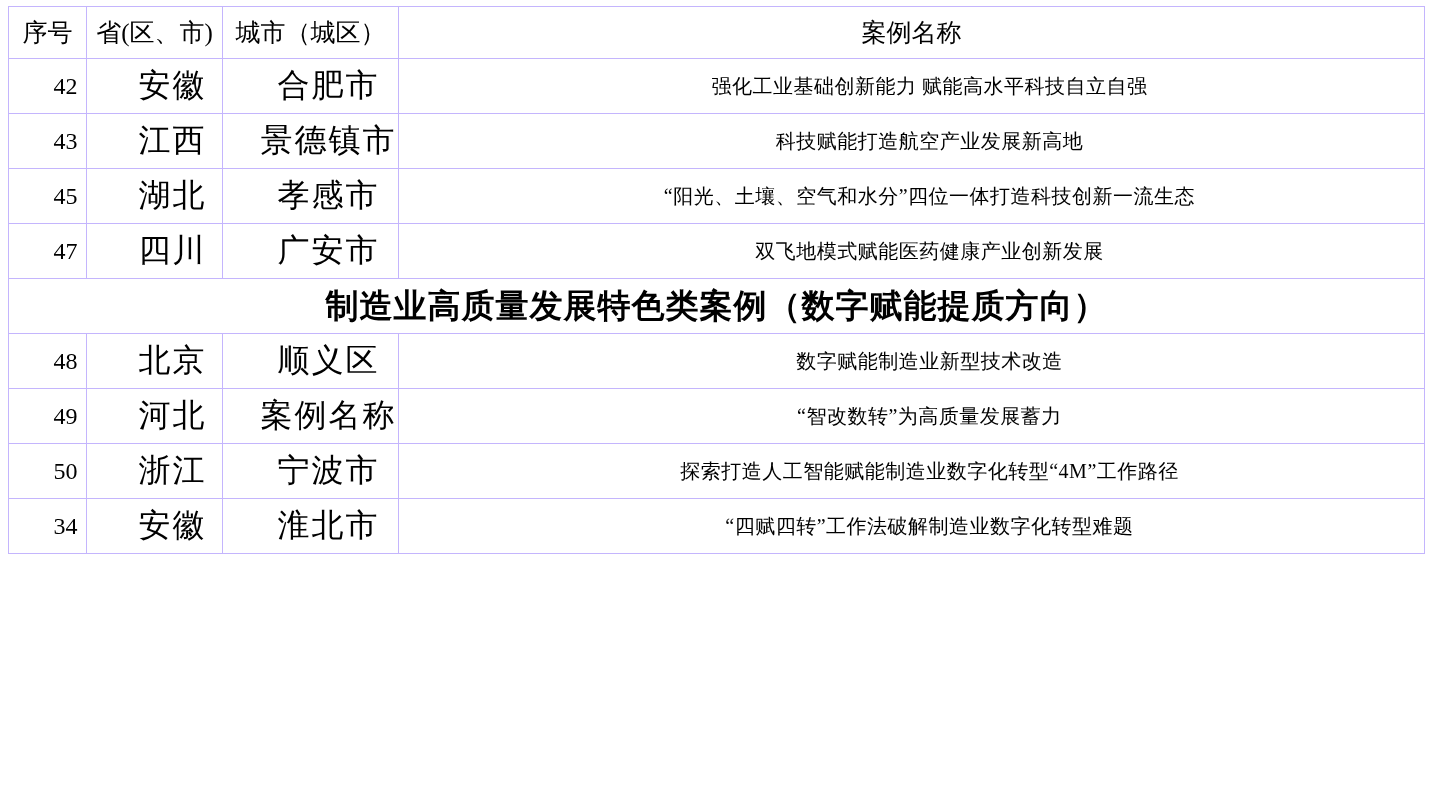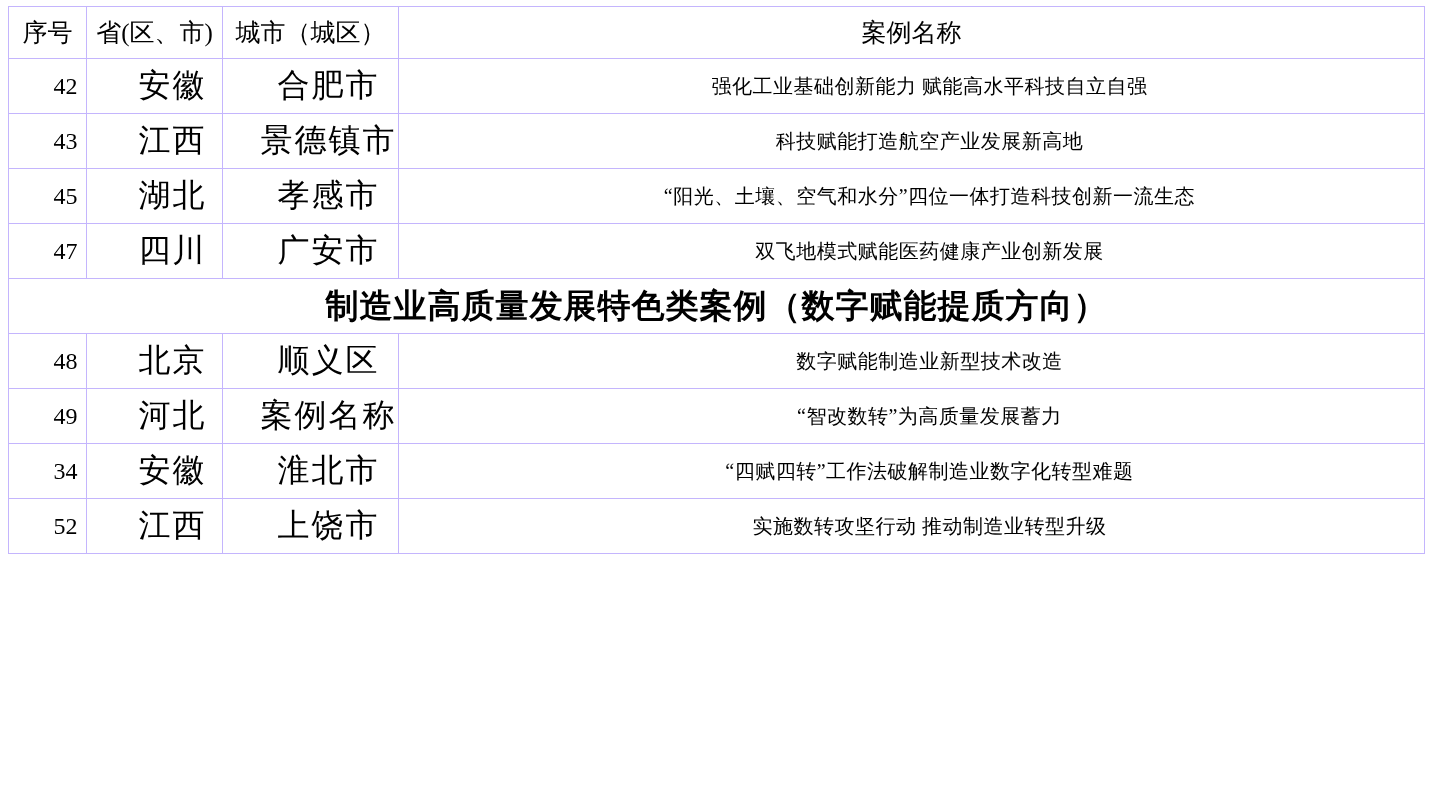--- a/index.html
+++ b/index.html
@@ -125,26 +125,26 @@
           <td class="col-city">顺义区</td>
           <td class="col-name">数字赋能制造业新型技术改造</td>
         </tr>
         <tr class="data-row">
           <td class="col-no">49</td>
           <td class="col-prov">河北</td>
           <td class="col-city">案例名称</td>
           <td class="col-name">“智改数转”为高质量发展蓄力</td>
         </tr>
         <tr class="data-row">
+          <td class="col-no">50</td>
+          <td class="col-prov">浙江</td>
+          <td class="col-city">宁波市</td>
+          <td class="col-name">探索打造人工智能赋能制造业数字化转型“4M”工作路径</td>
+        </tr>
+        <tr class="data-row">
           <td class="col-no">34</td>
           <td class="col-prov">安徽</td>
           <td class="col-city">淮北市</td>
           <td class="col-name">“四赋四转”工作法破解制造业数字化转型难题</td>
-        </tr>
-        <tr class="data-row">
-          <td class="col-no">52</td>
-          <td class="col-prov">江西</td>
-          <td class="col-city">上饶市</td>
-          <td class="col-name">实施数转攻坚行动  推动制造业转型升级</td>
         </tr>
       </tbody>
   </table>
 </div>
 
 </body></html>

